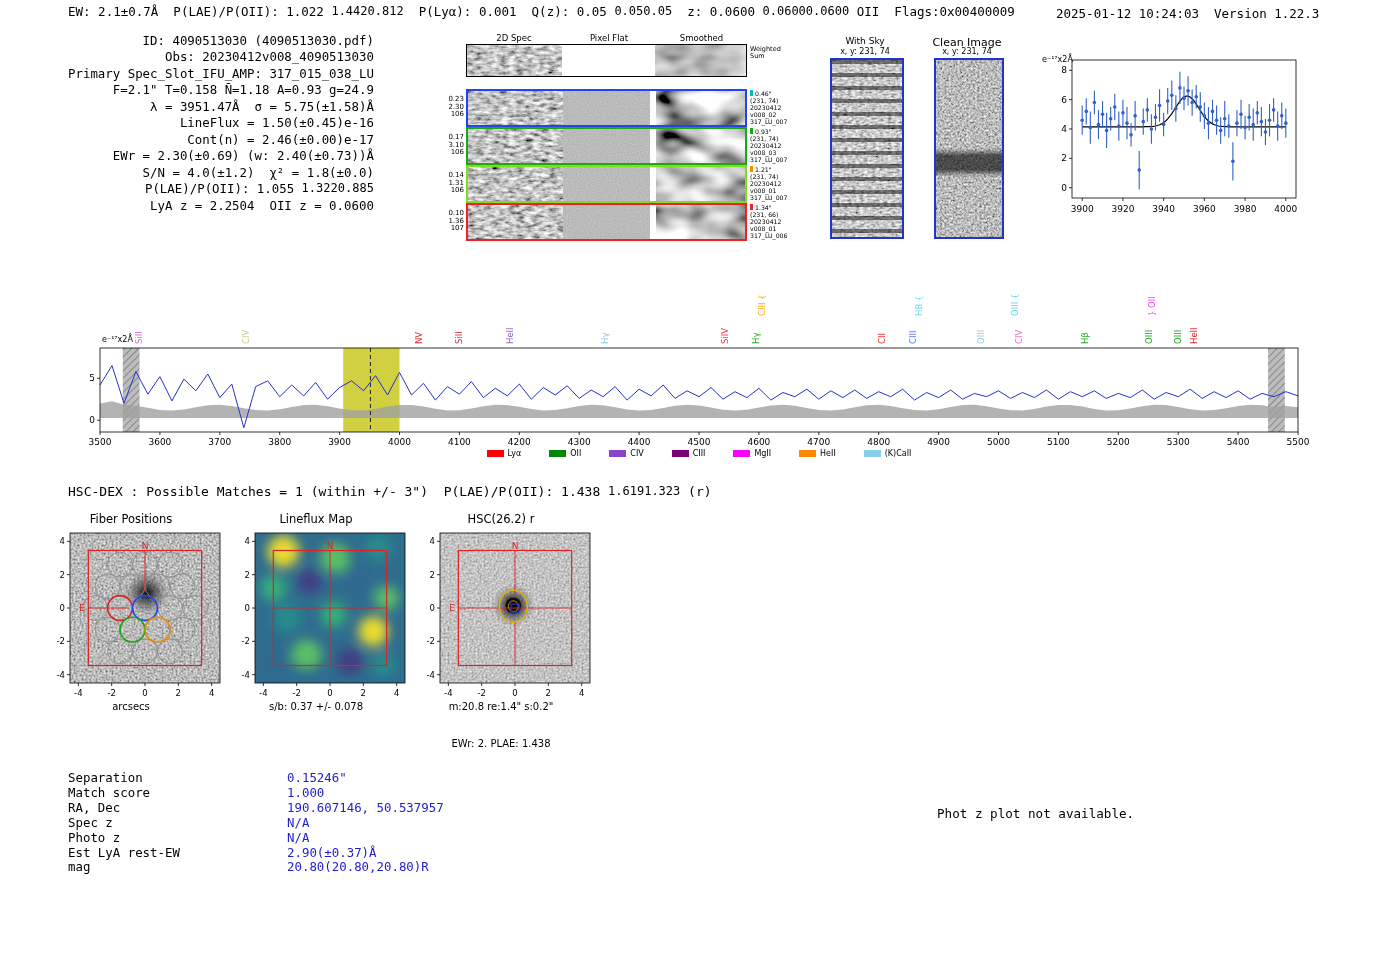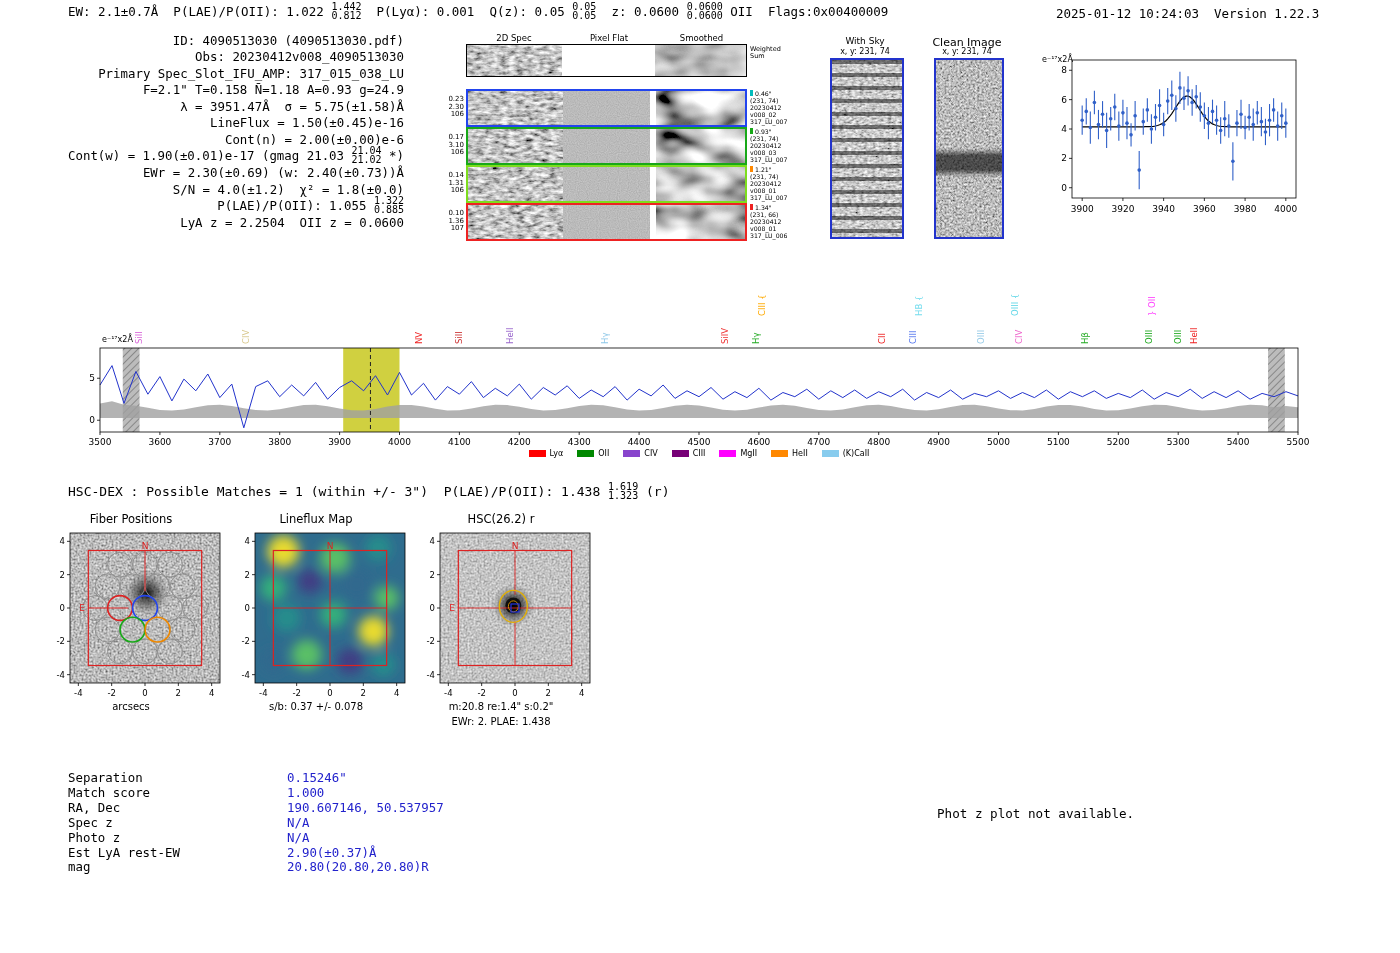--- a/index.html
+++ b/index.html
@@ -2,22 +2,22 @@
 <html><head>
 <meta charset="utf-8">
 <style>
   html,body{margin:0;padding:0;}
   body{width:1400px;height:953px;position:relative;background:#fff;color:#000;
        font-family:"DejaVu Sans Mono",monospace;overflow:hidden;}
   .abs{position:absolute;}
   .sans{font-family:"DejaVu Sans",sans-serif;}
   .ctr{text-align:center;}
   .pre{white-space:pre;}
-  .frac{display:inline-flex;flex-direction:column;vertical-align:middle;
-        font-size:10px;line-height:8.5px;position:relative;top:-1px;}
+  .frac{display:inline-flex;flex-direction:row;vertical-align:middle;
+        font-size:12px;line-height:8.5px;position:relative;top:-1px;}
   .abs-fill{position:absolute;inset:0;width:100%;height:100%;}
   .info-line{white-space:pre;line-height:16.45px;}
   .tbl-row{display:flex;line-height:14.9px;}
   .tbl-row .lab{width:219px;white-space:pre;}
   .tbl-row .val{color:#2222cc;white-space:pre;}
   .legend-item{display:flex;align-items:center;gap:4px;}
   .legend-sw{display:inline-block;width:17px;height:7px;}
   .legend-lab{font-size:8px;}
 </style>
 </head>
@@ -26,22 +26,21 @@
 <div id="header-line" class="abs pre" style="left:68px;top:4px;font-size:12.5px;"><span>EW: 2.1±0.7Å  P(LAE)/P(OII): 1.022 </span><span class="frac"><span>1.442</span><span>0.812</span></span><span>  P(Lyα): 0.001  Q(z): 0.05 </span><span class="frac"><span>0.05</span><span>0.05</span></span><span>  z: 0.0600 </span><span class="frac"><span>0.0600</span><span>0.0600</span></span><span> OII  Flags:0x00400009</span></div>
 <div class="abs pre" style="left:1056px;top:6px;font-size:12.5px;">2025-01-12 10:24:03  Version 1.22.3</div>
 
 <div id="info-block" class="abs" style="left:68px;top:33px;font-size:12.4px;text-align:right;">
     <div class="info-line"><span>ID: 4090513030 (4090513030.pdf)</span></div>
     <div class="info-line"><span>Obs: 20230412v008_4090513030</span></div>
     <div class="info-line"><span>Primary Spec_Slot_IFU_AMP: 317_015_038_LU</span></div>
     <div class="info-line"><span>F=2.1" T=0.158 N̄=1.18 A=0.93 g=24.9</span></div>
     <div class="info-line"><span>λ = 3951.47Å  σ = 5.75(±1.58)Å</span></div>
     <div class="info-line"><span>LineFlux = 1.50(±0.45)e-16</span></div>
-    <div class="info-line"><span>Cont(n) = 2.00(±0.00)e-6</span></div>
-    <div class="info-line"><span>Cont(w) = 1.90(±0.01)e-17 (gmag 21.03 </span><span class="frac"><span>21.04</span><span>21.02</span></span><span> *)</span></div>
+    <div class="info-line"><span>Cont(n) = 2.46(±0.00)e-17</span></div>
     <div class="info-line"><span>EWr = 2.30(±0.69) (w: 2.40(±0.73))Å</span></div>
     <div class="info-line"><span>S/N = 4.0(±1.2)  χ² = 1.8(±0.0)</span></div>
     <div class="info-line"><span>P(LAE)/P(OII): 1.055 </span><span class="frac"><span>1.322</span><span>0.885</span></span></div>
     <div class="info-line"><span>LyA z = 2.2504  OII z = 0.0600</span></div>
   </div>
 
 <div id="spec2d-block" class="abs" style="left:444px;top:30px;width:400px;height:220px;">
   <div class="abs sans ctr" style="left:22px;top:3px;width:96px;font-size:8.5px;">2D Spec</div>
   <div class="abs sans ctr" style="left:118px;top:3px;width:94px;font-size:8.5px;">Pixel Flat</div>
   <div class="abs sans ctr" style="left:212px;top:3px;width:91px;font-size:8.5px;">Smoothed</div>
@@ -568,21 +567,21 @@
     <text x="895.5250000000001" y="80" font-size="8.5" fill="#99cce8" text-anchor="start" transform="rotate(-90 895.5250000000001 80)">OIII</text>
     <text x="929.668" y="52" font-size="8.5" fill="#66d8e8" text-anchor="start" transform="rotate(-90 929.668 52)">OIII {</text>
     <text x="934.46" y="80" font-size="8.5" fill="#ee66cc" text-anchor="start" transform="rotate(-90 934.46 80)">CIV</text>
     <text x="1000.3499999999999" y="80" font-size="8.5" fill="#22aa22" text-anchor="start" transform="rotate(-90 1000.3499999999999 80)">Hβ</text>
     <text x="1064.443" y="80" font-size="8.5" fill="#22aa22" text-anchor="start" transform="rotate(-90 1064.443 80)">OIII</text>
     <text x="1067.438" y="52" font-size="8.5" fill="#ff44ff" text-anchor="start" transform="rotate(-90 1067.438 52)">} OII</text>
     <text x="1093.195" y="80" font-size="8.5" fill="#22aa22" text-anchor="start" transform="rotate(-90 1093.195 80)">OIII</text>
     <text x="1109.368" y="80" font-size="8.5" fill="#ee2222" text-anchor="start" transform="rotate(-90 1109.368 80)">HeII</text>
   </svg>
 
-<div id="spec-legend" class="abs sans" style="left:88px;top:449px;width:1222px;display:flex;justify-content:center;gap:14px;">
+<div id="spec-legend" class="abs sans" style="left:88px;top:449px;width:1222px;display:flex;justify-content:center;gap:28px;">
     <div class="legend-item">
       <span class="legend-sw" style="background: rgb(255, 0, 0);"></span>
       <span class="legend-lab">Lyα</span>
     </div>
     <div class="legend-item">
       <span class="legend-sw" style="background: rgb(0, 136, 0);"></span>
       <span class="legend-lab">OII</span>
     </div>
     <div class="legend-item">
       <span class="legend-sw" style="background: rgb(136, 68, 204);"></span>
@@ -791,21 +790,21 @@
     <text x="29" y="50.66666666666667" text-anchor="end" font-size="8.5" font-family="&quot;DejaVu Sans&quot;,sans-serif">2</text>
     <line x1="175.66666666666666" y1="156" x2="175.66666666666666" y2="159" stroke="#000" stroke-width="0.8"></line>
     <text x="175.66666666666666" y="169" text-anchor="middle" font-size="8.5" font-family="&quot;DejaVu Sans&quot;,sans-serif">4</text>
     <line x1="31" y1="14.333333333333332" x2="34" y2="14.333333333333332" stroke="#000" stroke-width="0.8"></line>
     <text x="29" y="17.333333333333332" text-anchor="end" font-size="8.5" font-family="&quot;DejaVu Sans&quot;,sans-serif">4</text>
   </svg>
 
 <div class="abs sans ctr" style="left:36px;top:701px;width:190px;font-size:10px;">arcsecs</div>
 <div class="abs sans ctr" style="left:221px;top:701px;width:190px;font-size:10px;">s/b: 0.37 +/- 0.078</div>
 <div class="abs sans ctr" style="left:406px;top:701px;width:190px;font-size:10px;">m:20.8 re:1.4" s:0.2"</div>
-<div class="abs sans ctr" style="left:406px;top:716px;width:190px;font-size:10px;">EWr: 2. PLAE: 1.438</div>
+<div class="abs sans ctr" style="left:406px;top:738px;width:190px;font-size:10px;">EWr: 2. PLAE: 1.438</div>
 
 <div id="match-table" class="abs" style="left:68px;top:771px;font-size:12.4px;">
     <div class="tbl-row">
       <span class="lab">Separation</span>
       <span class="val">0.15246"</span>
     </div>
     <div class="tbl-row">
       <span class="lab">Match score</span>
       <span class="val">1.000</span>
     </div>

